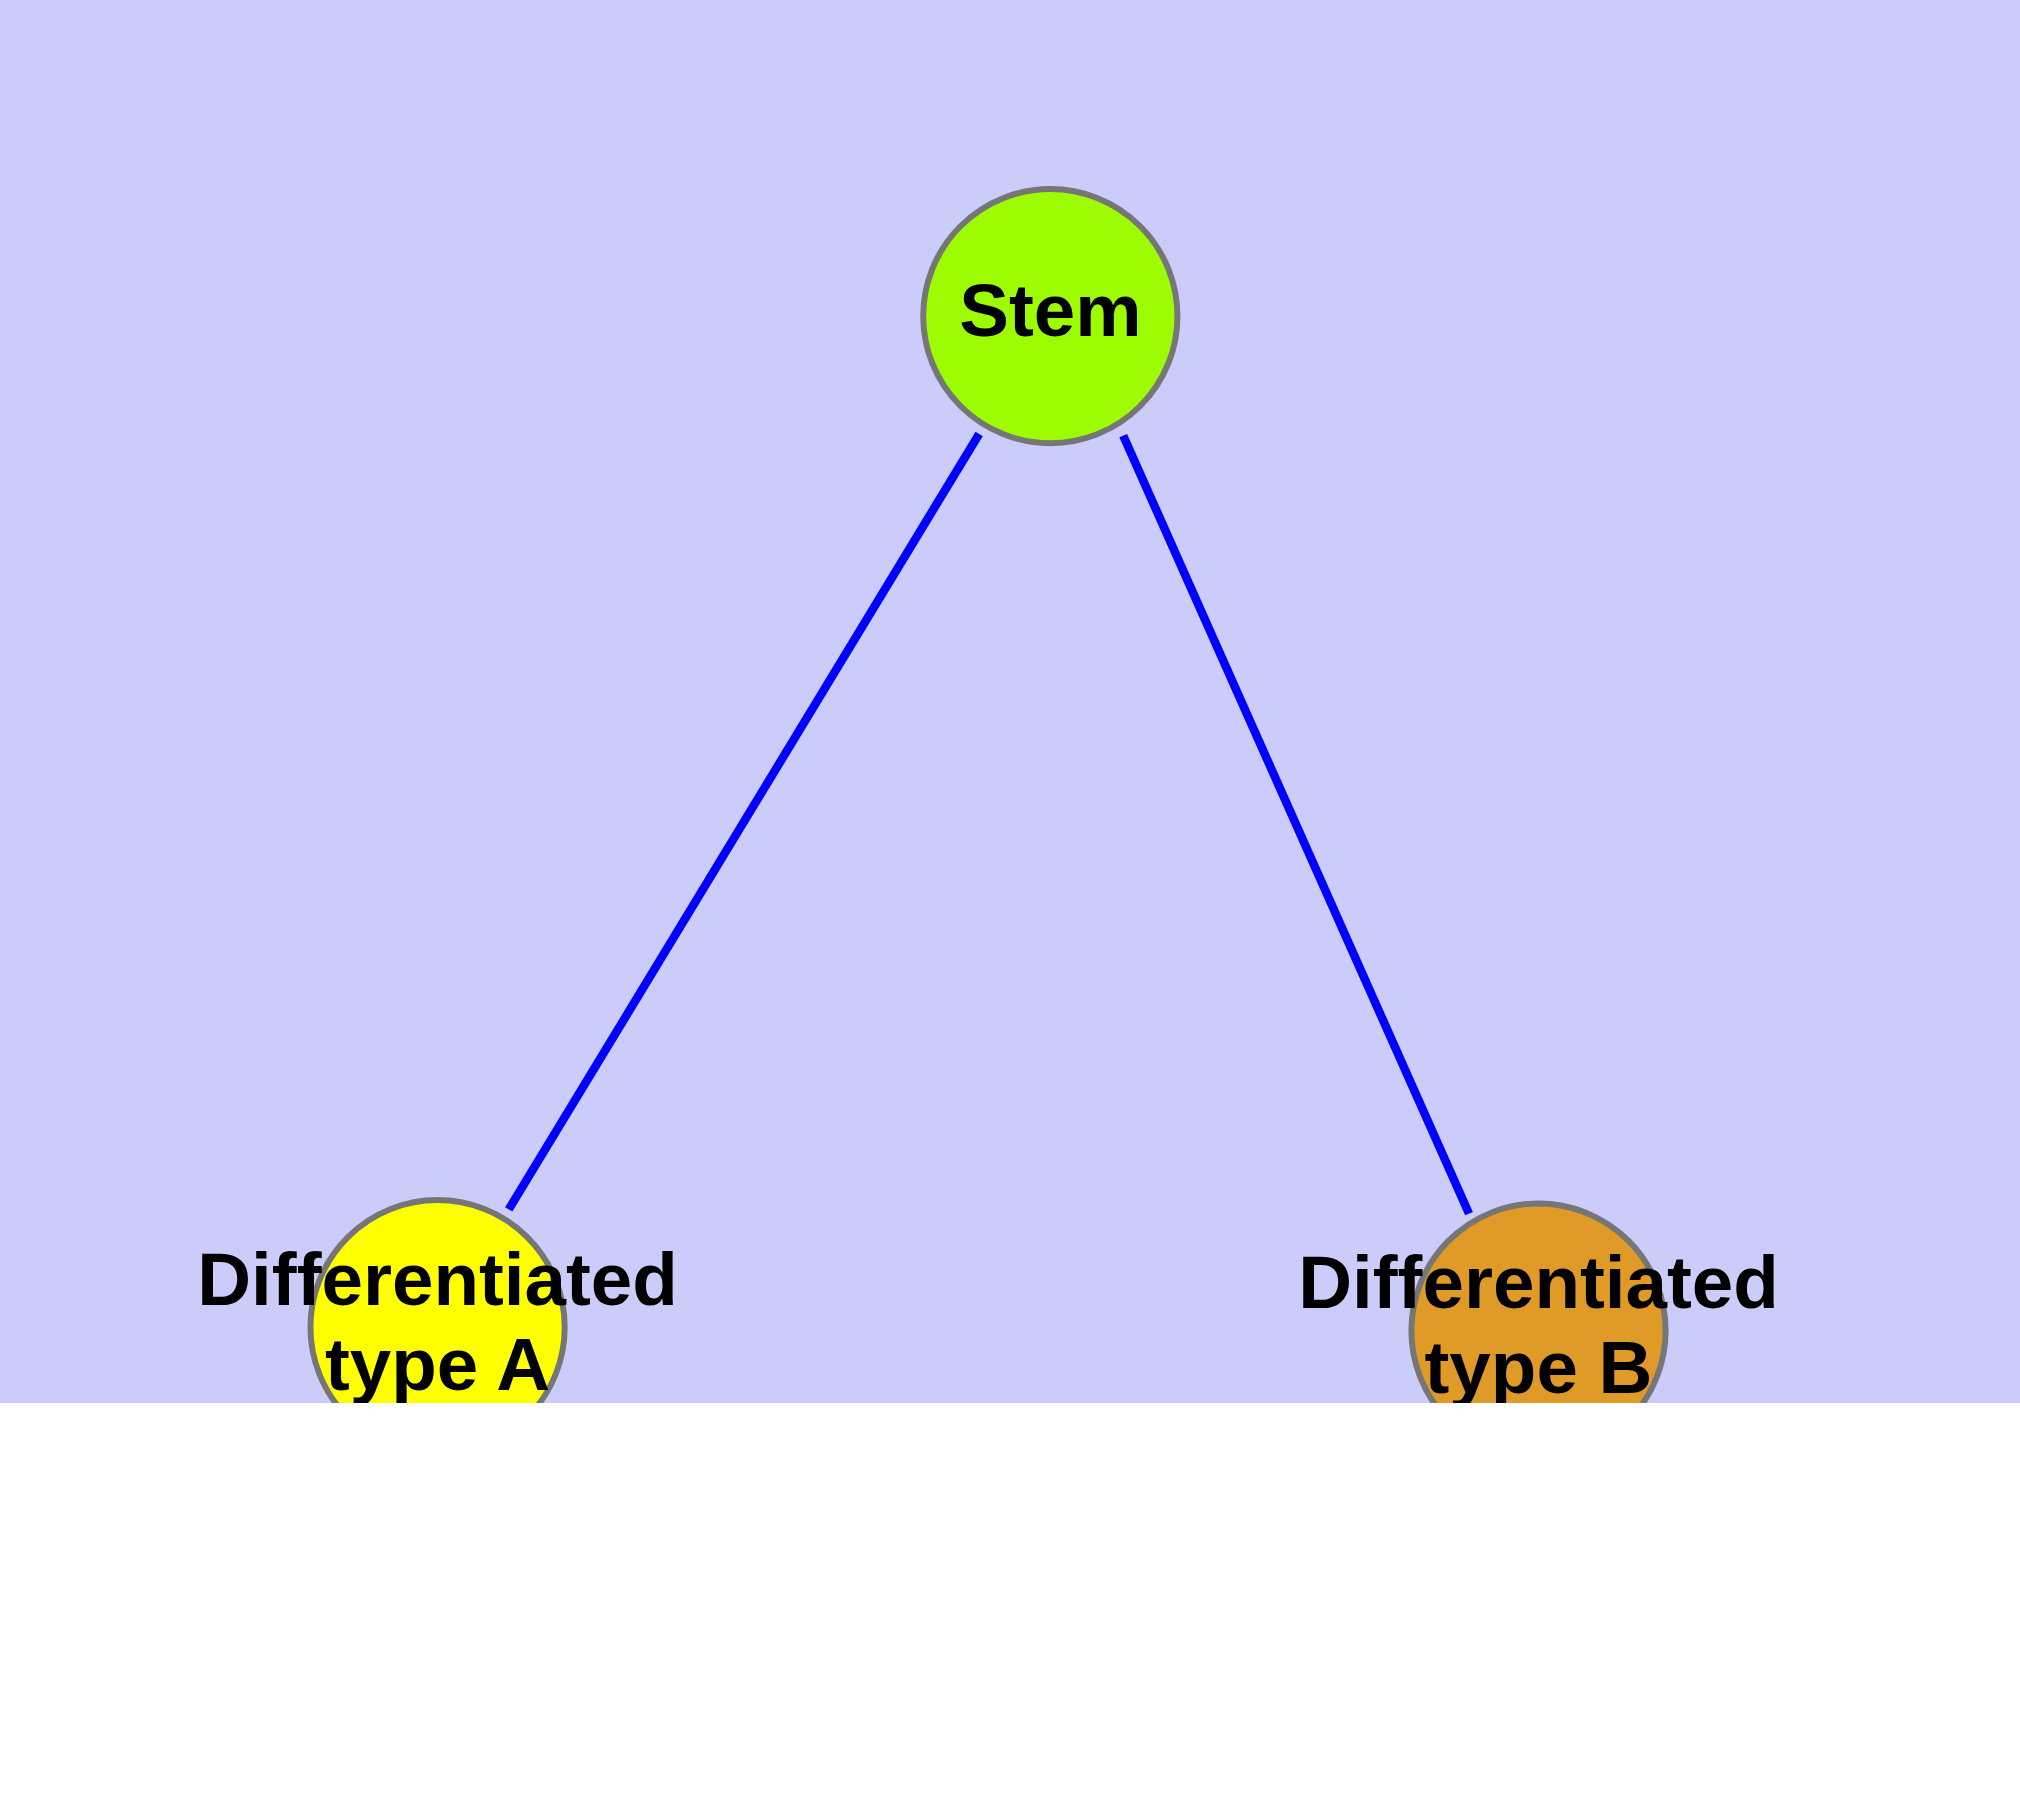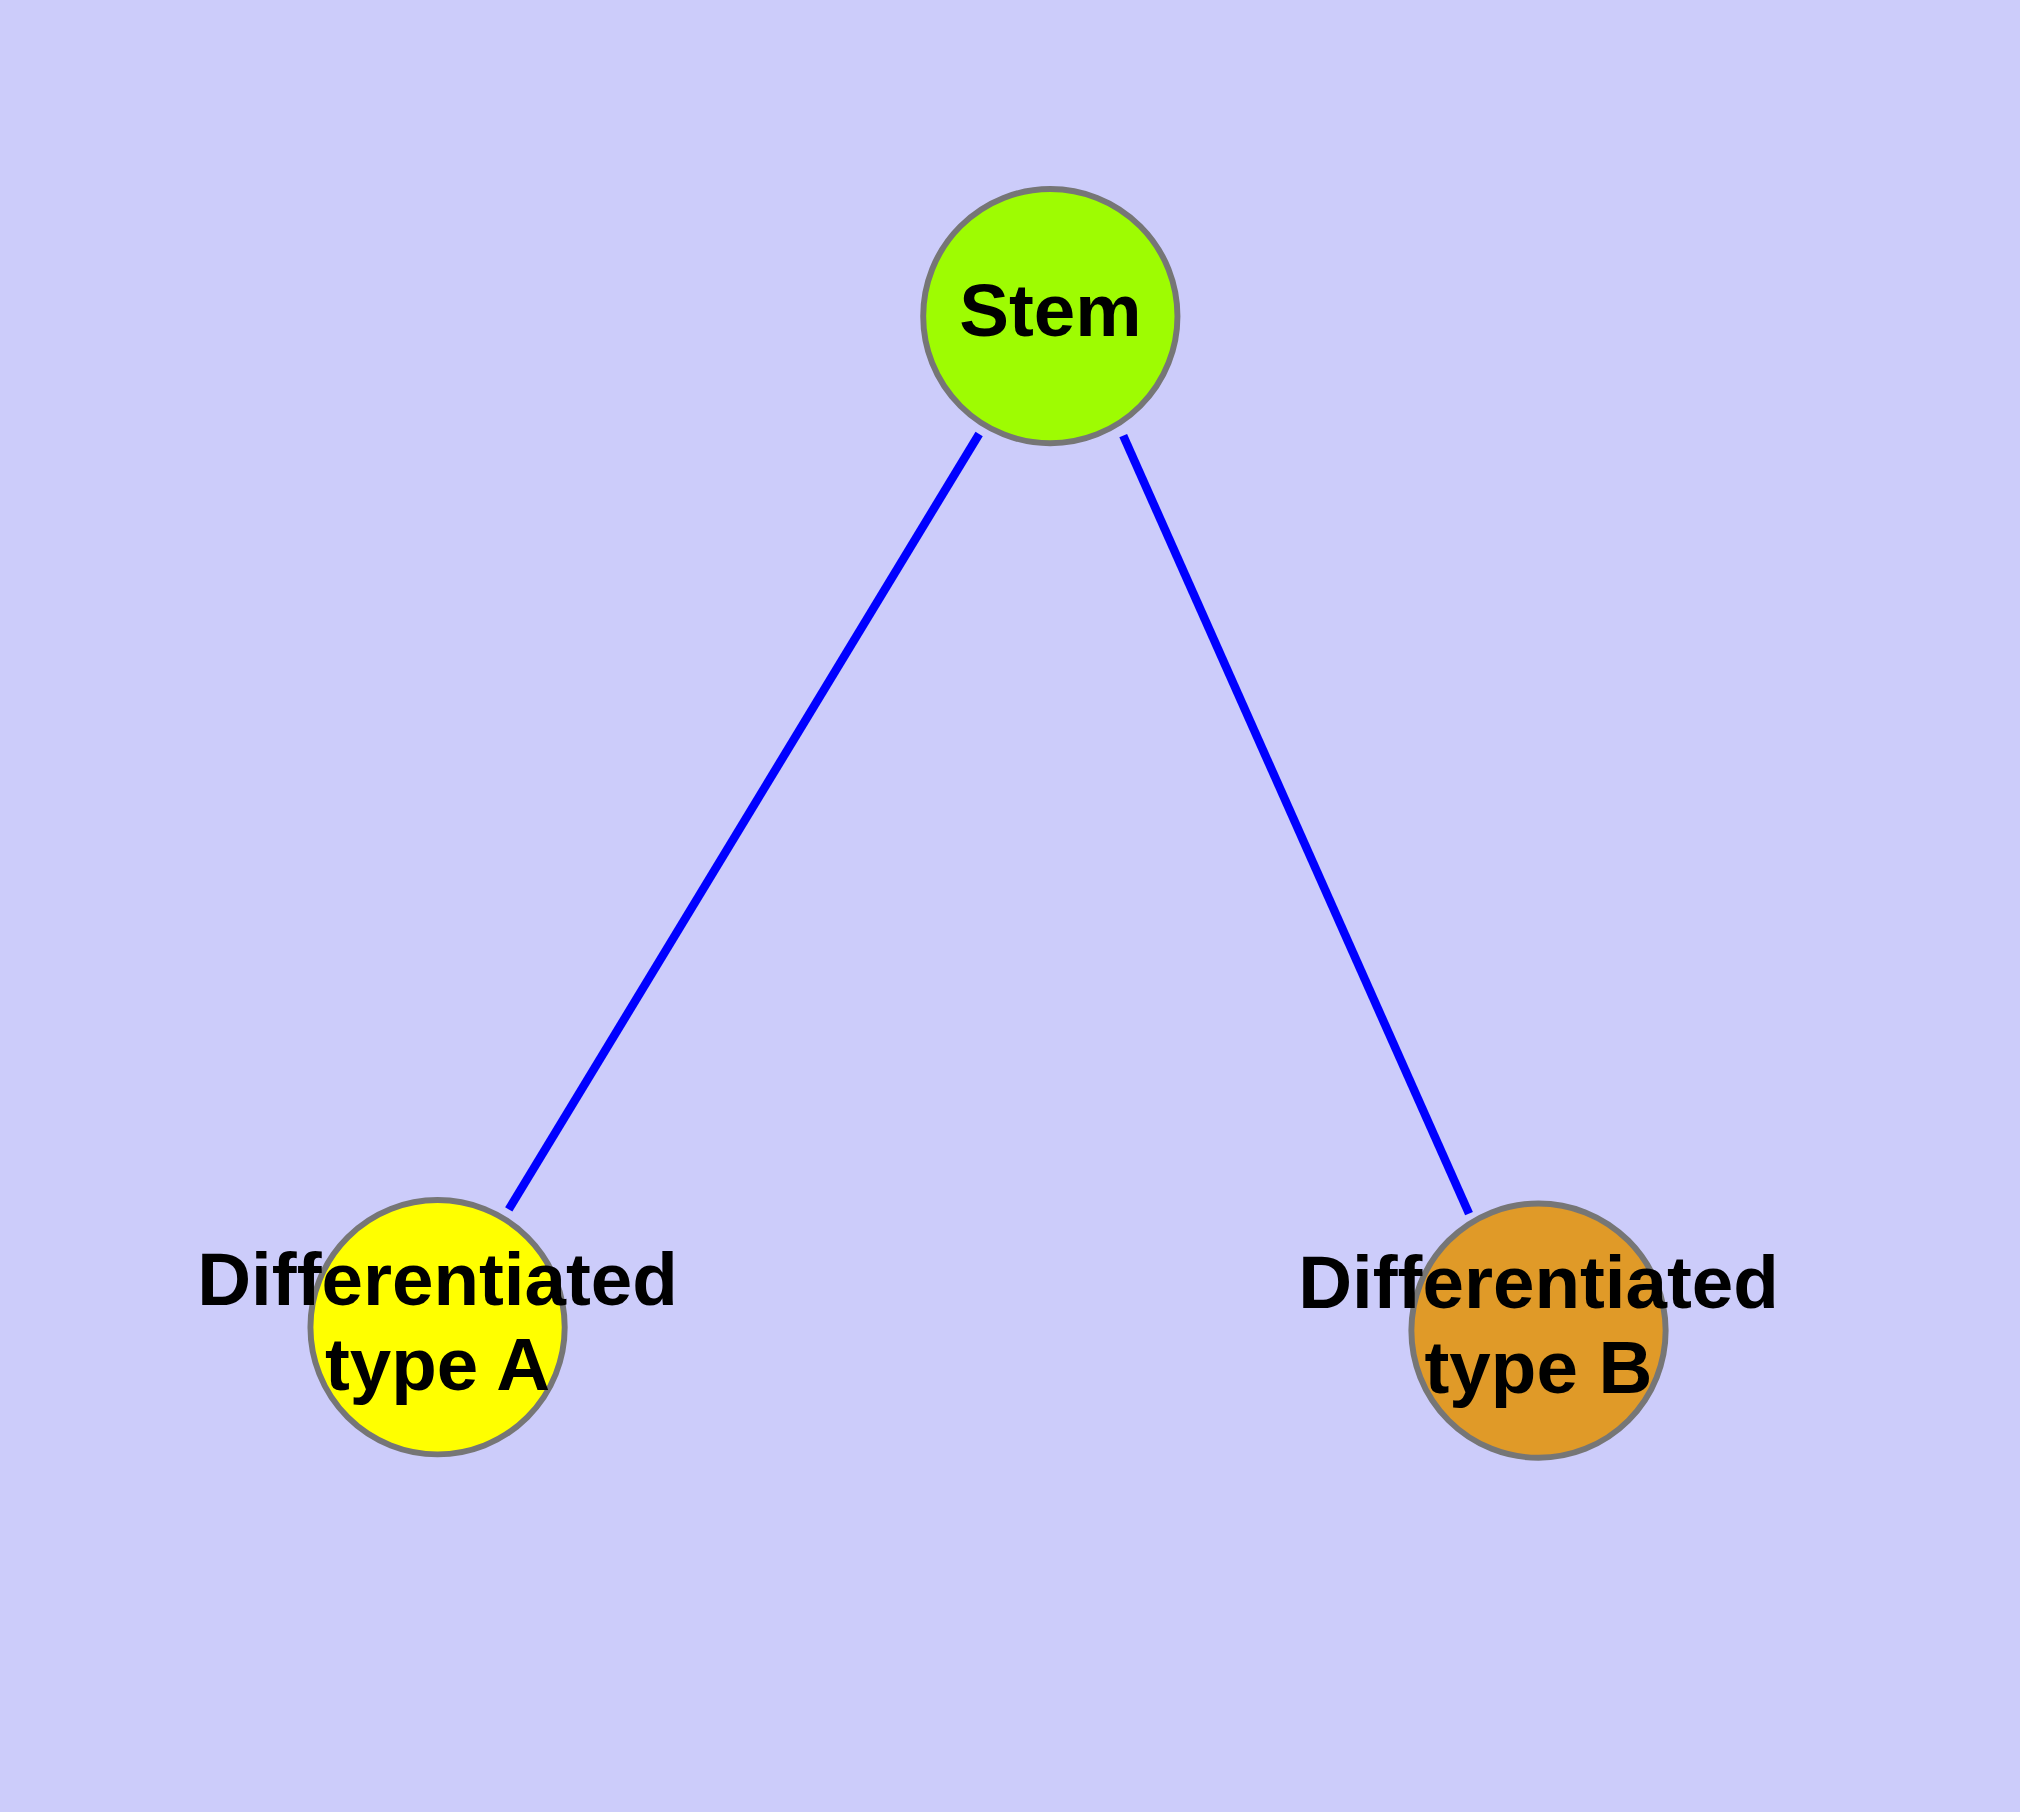--- a/index.html
+++ b/index.html
@@ -3,21 +3,21 @@
 <meta charset="utf-8">
 <style>
   html, body {
     margin: 0;
     padding: 0;
     background: #ffffff;
   }
   #canvas {
     position: relative;
     width: 2021px;
-    height: 1812px;
+    height: 1403px;
     background: #ccccfa;
     overflow: hidden;
     font-family: "Liberation Sans", sans-serif;
   }
   #graph-svg {
     position: absolute;
     left: 0;
     top: 0;
     width: 2021px;
     height: 1812px;

